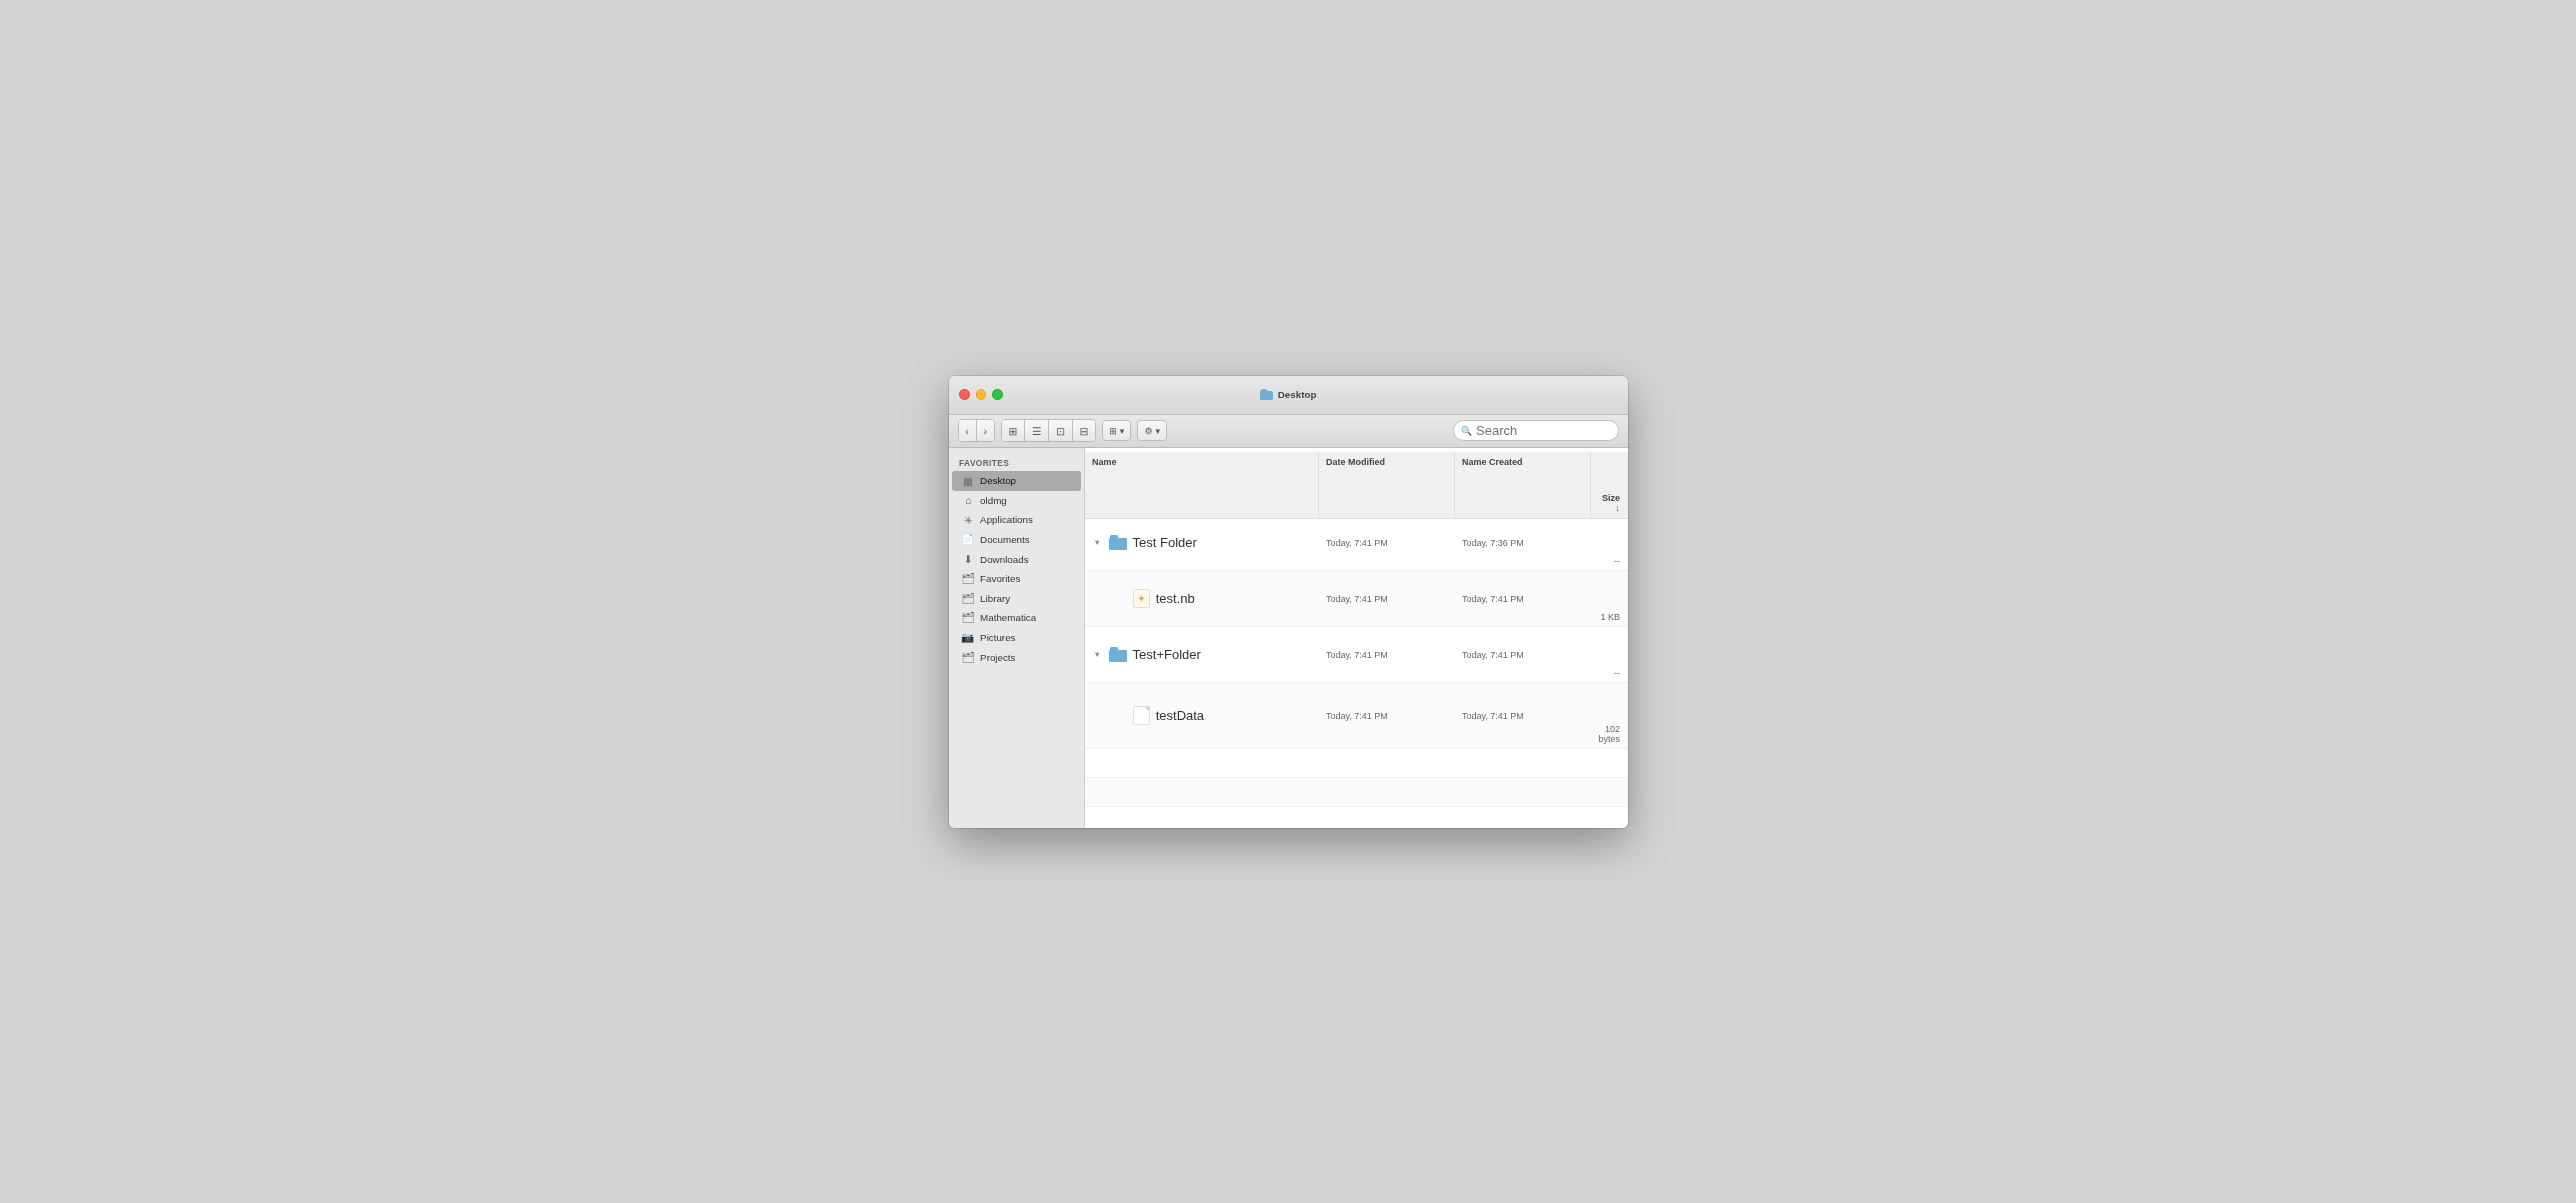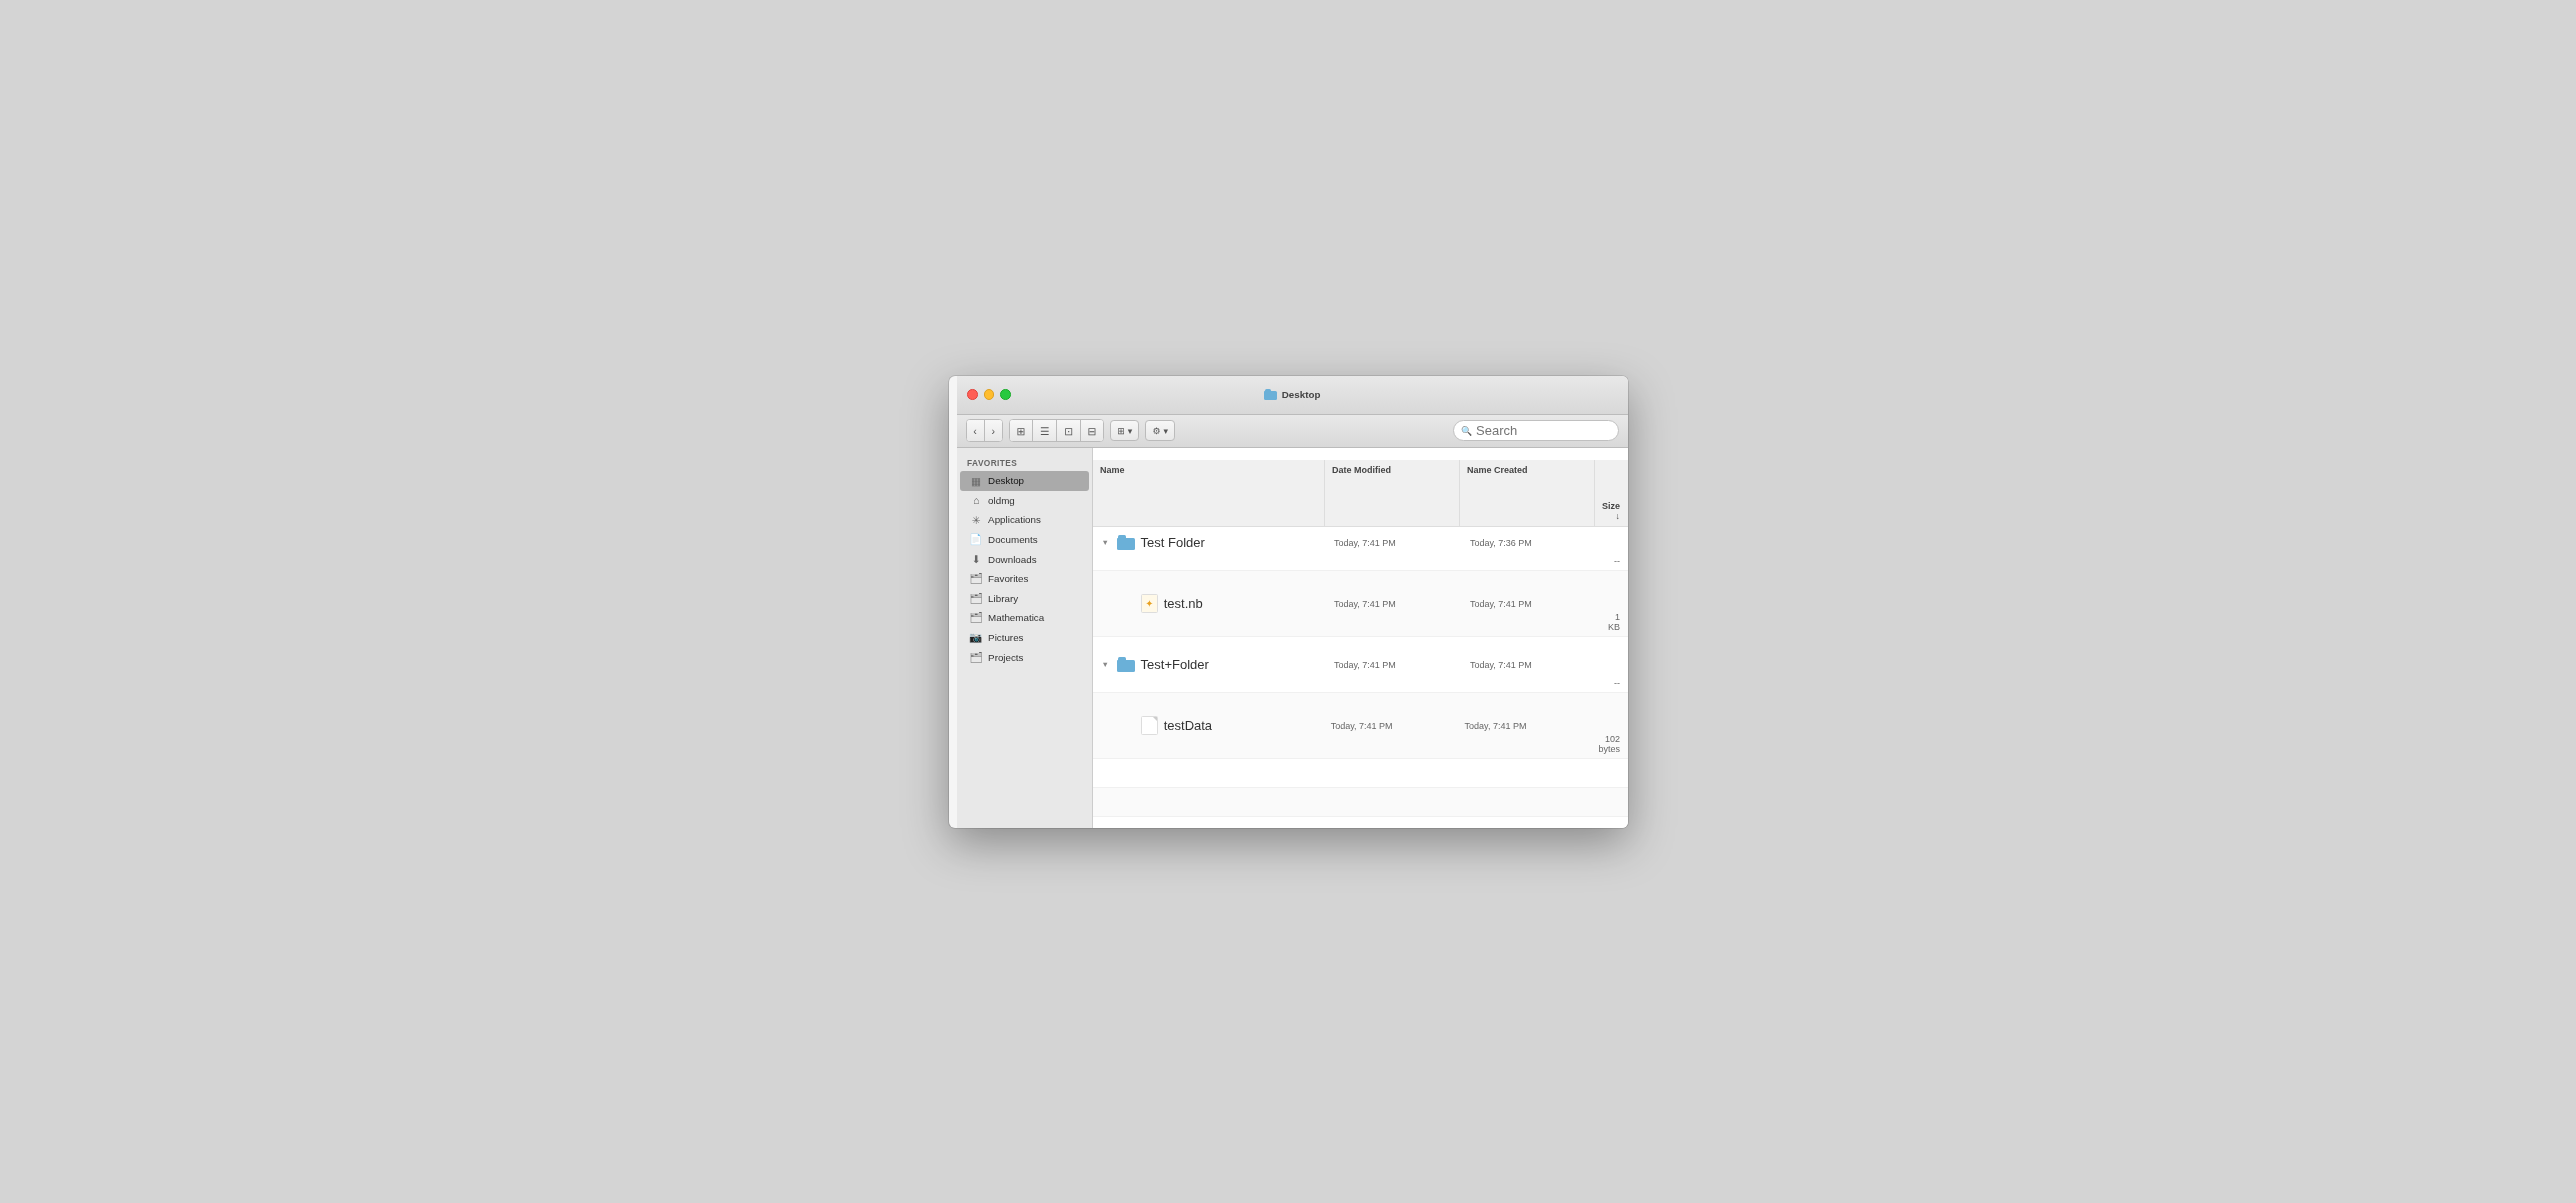--- a/index.html
+++ b/index.html
@@ -10,21 +10,20 @@
       justify-content: center;
       min-height: 100vh;
       font-family: -apple-system, BlinkMacSystemFont, "Helvetica Neue", Helvetica, Arial, sans-serif;
     }
     .window {
       width: 679px;
       background: #f5f5f5;
       border-radius: 6px;
       box-shadow: 0 15px 45px rgba(0,0,0,0.35), 0 0 0 0.8px rgba(0,0,0,0.15);
       overflow: hidden;
-      padding-left: 8px;
     }
     
     .title-bar {
       background: linear-gradient(to bottom, #e8e8e8, #d8d8d8);
       border-bottom: 0.8px solid #bbb;
       height: 39px;
       display: flex;
       align-items: center;
       justify-content: center;
       position: relative;
@@ -200,21 +199,21 @@
     .file-list-area {
       flex: 1;
       overflow-y: auto;
       background: #fff;
     }
     .file-list-header {
       display: flex;
       border-bottom: 0.8px solid #ddd;
       background: #f0f0f0;
       position: sticky;
-      top: 12px;
+      top: 4px;
       z-index: 10;
     }
     .file-list-header-col {
       padding: 5.3px 7.5px;
       font-size: 9px;
       font-weight: 600;
       color: #444;
       border-right: 0.8px solid #ddd;
       cursor: pointer;
     }

